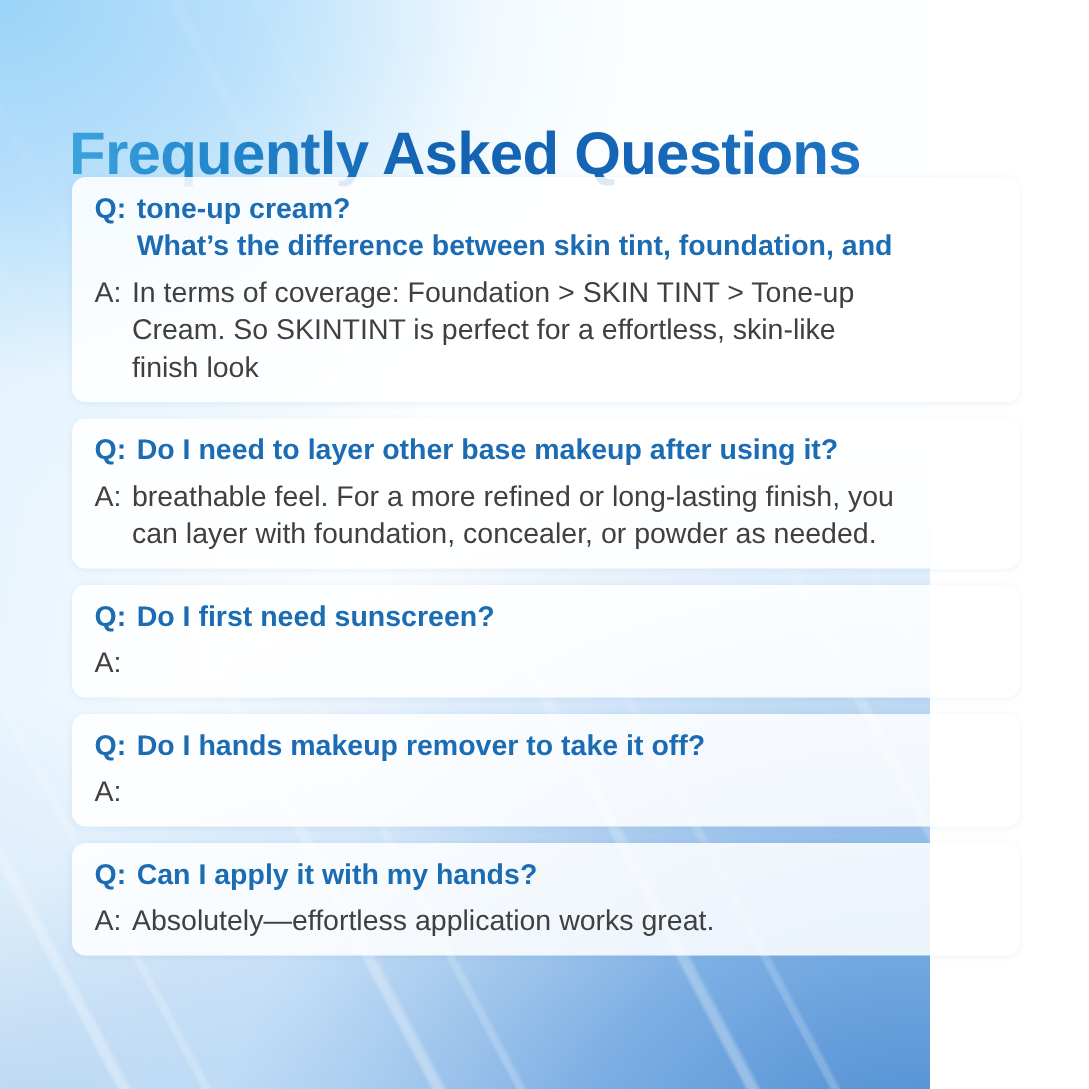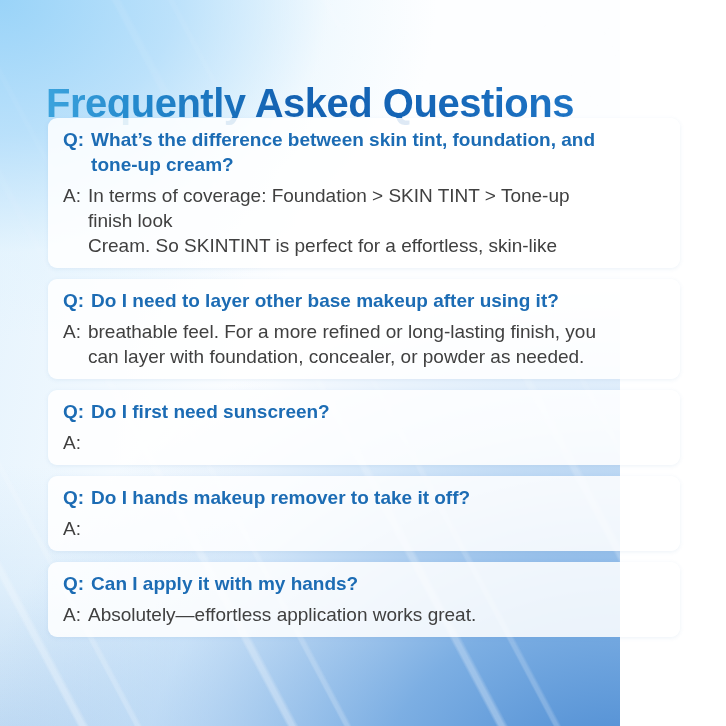--- a/index.html
+++ b/index.html
@@ -93,30 +93,30 @@
   <div class="streaks"></div>
 
   <h1 class="title"><span class="grad">Frequently Asked Questions</span></h1>
 
   <div class="faq-column">
 
     <section class="card">
       <div class="qa-row q-row">
         <span class="pf">Q:</span>
         <div class="lines">
+          <div>tone-up cream?</div>
           <div>What’s the difference between skin tint, foundation, and</div>
-          <div>tone-up cream?</div>
         </div>
       </div>
       <div class="qa-row a-row">
         <span class="pf">A:</span>
         <div class="lines">
           <div>In terms of coverage: Foundation &gt; SKIN TINT &gt; Tone-up</div>
+          <div>Cream. So SKINTINT is perfect for a effortless, skin-like</div>
           <div>finish look</div>
-          <div>Cream. So SKINTINT is perfect for a effortless, skin-like</div>
         </div>
       </div>
     </section>
 
     <section class="card">
       <div class="qa-row q-row">
         <span class="pf">Q:</span>
         <div class="lines">
           <div>Do I need to layer other base makeup after using it?</div>
         </div>

